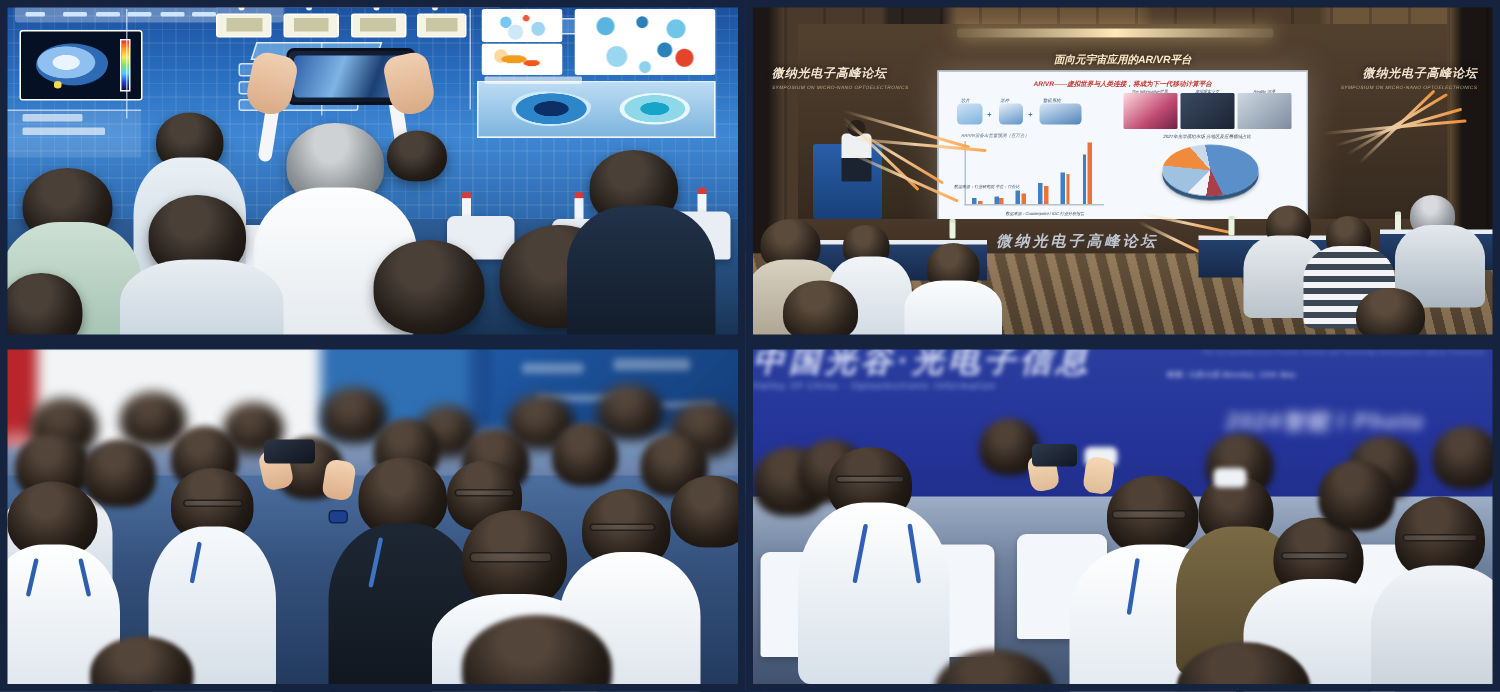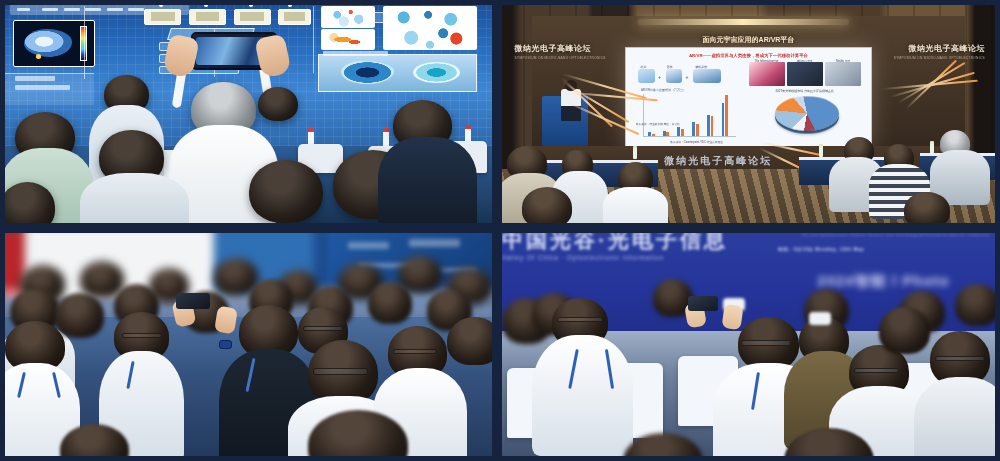--- a/index.html
+++ b/index.html
@@ -4,20 +4,21 @@
 <style>
   * { margin:0; padding:0; box-sizing:border-box; }
   html,body { background:#111b33; }
   body { font-family:"Liberation Sans", sans-serif; }
 
   .collage {
     position:relative;
     width:1000px; height:461px;
     background:#15233f;
     overflow:hidden;
+    font-style:italic;
   }
 
   
   .grid {
     position:absolute; inset:0;
     display:grid;
     grid-template-columns:497px 503px;
     grid-template-rows:228px 233px;
     gap:0;
   }

